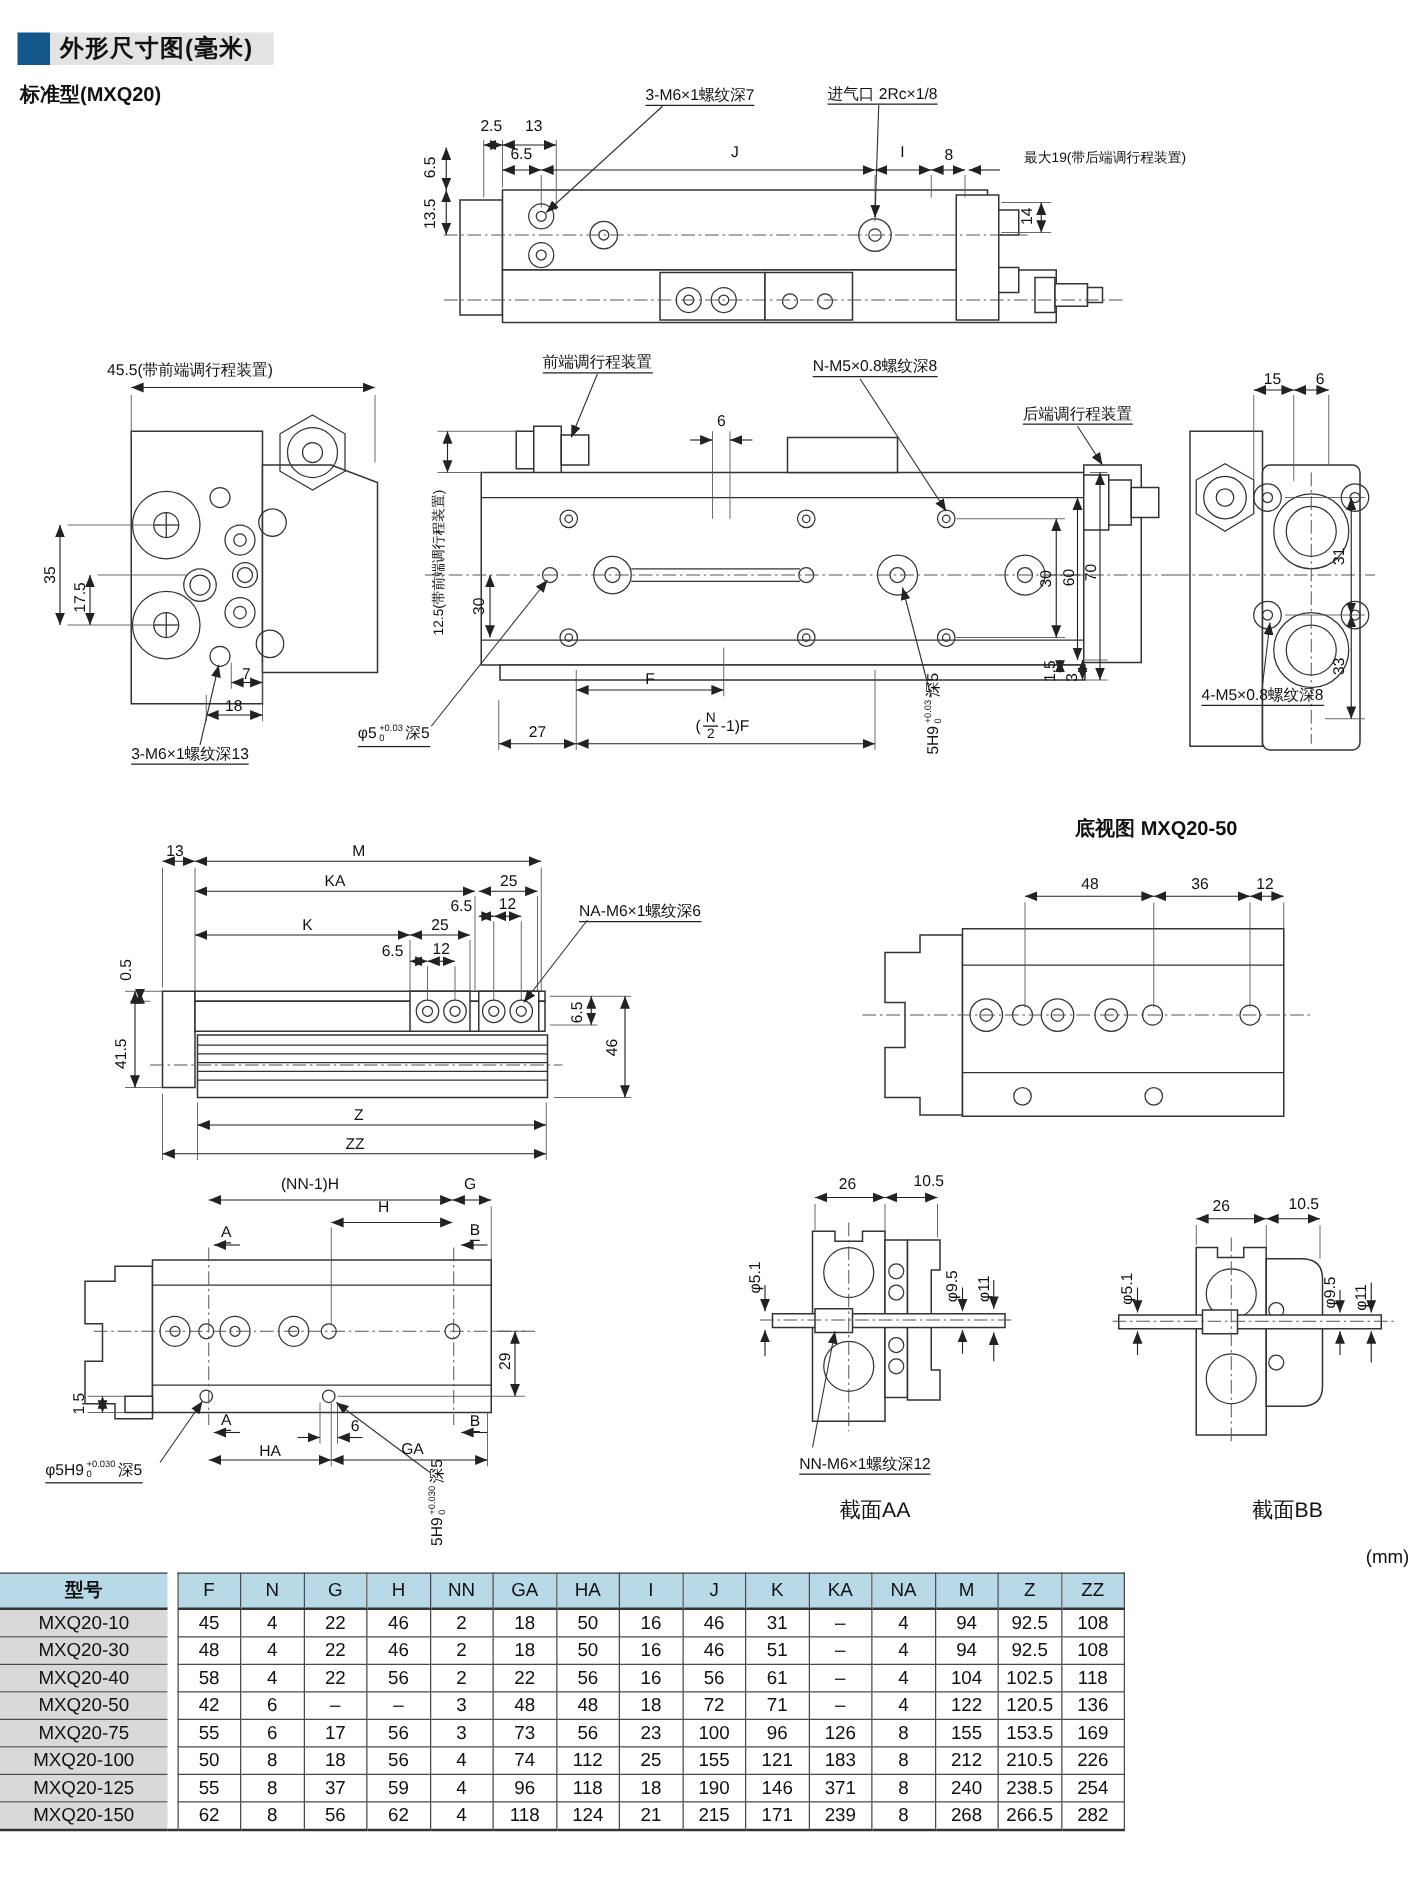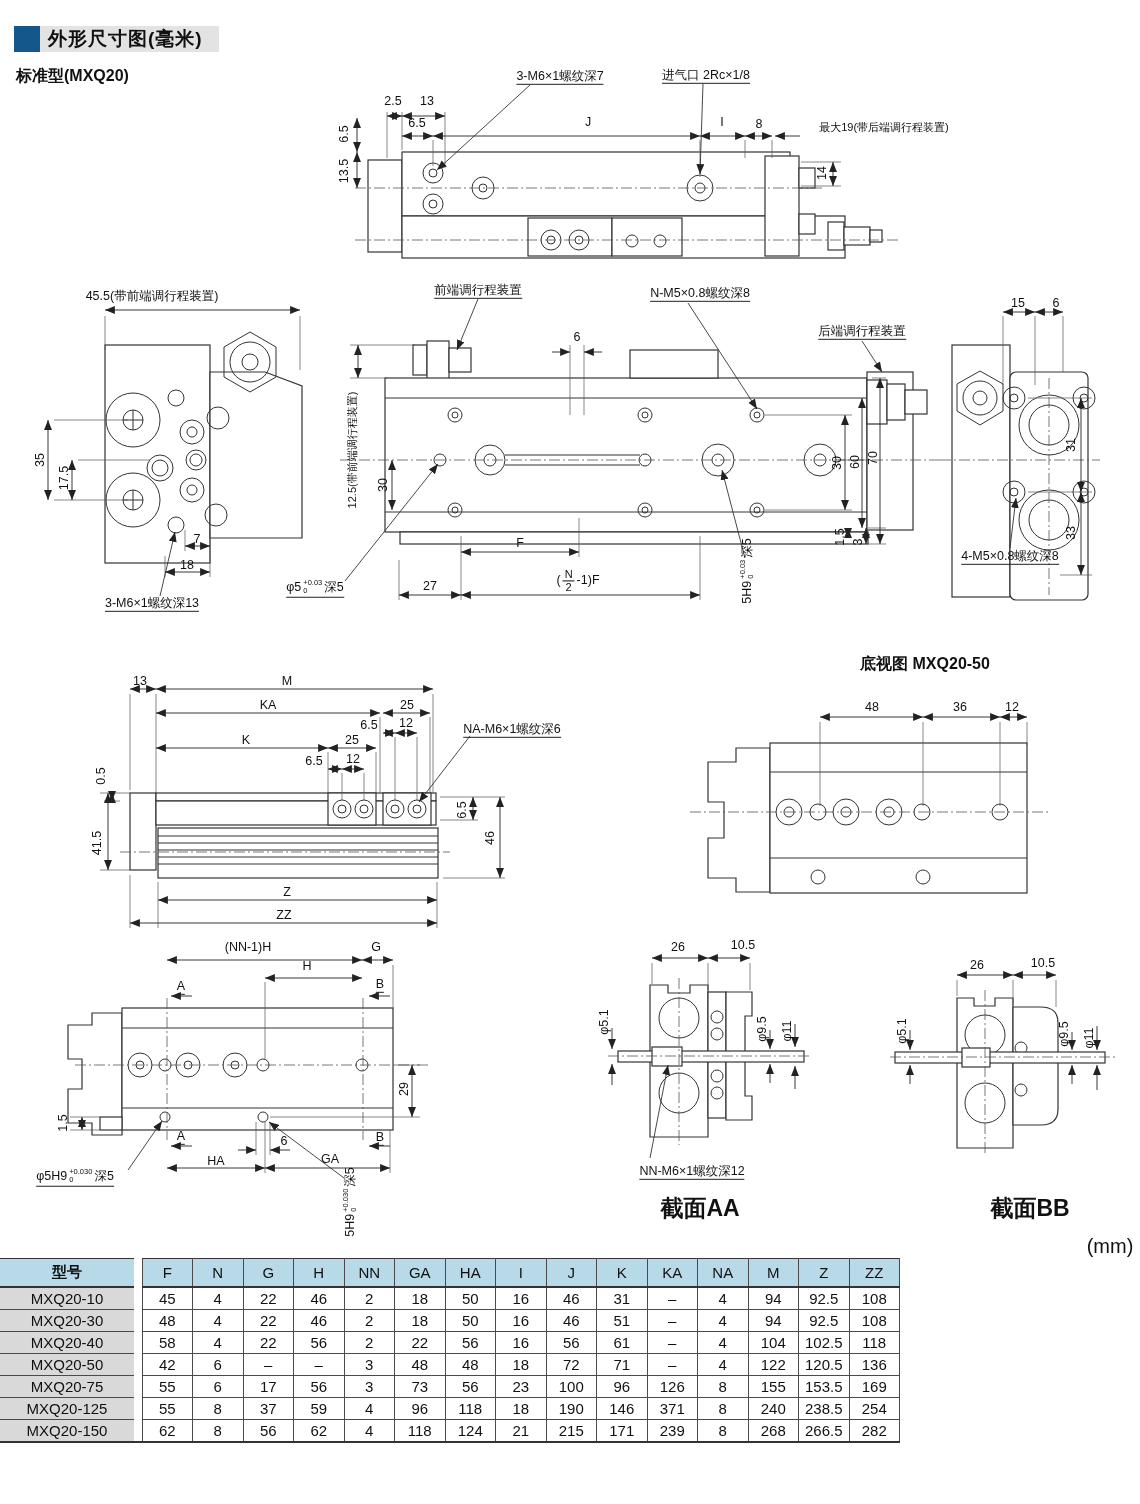--- a/index.html
+++ b/index.html
@@ -13,22 +13,22 @@
   .titlebg{background:var(--titlebar-bg,#e3e3e3);display:flex;align-items:center;padding:0 16px 0 8px;font-size:19px;font-weight:700;letter-spacing:1px}
   .subtitle{position:absolute;left:16px;top:66px;font-size:16px;font-weight:700}
 
   
   .lbl{position:absolute;font-size:12.5px;white-space:nowrap;color:#111;transform:translate(-50%,-50%);display:inline-flex;align-items:center;line-height:1.15}
   .lbl.v{transform:translate(-50%,-50%) rotate(-90deg)}
   .lbl.cjk{font-size:12.5px}
   .lbl.sm{font-size:11px}
   .lbl.u{border-bottom:1px solid #222;padding-bottom:1px}
   .lbl.big{font-size:16px;font-weight:700}
-  .lbl.sec{font-size:23px;font-weight:700}
-  .lbl.unit{font-size:20px}
+  .lbl.sec{font-size:17px;font-weight:400}
+  .lbl.unit{font-size:15px}
   .stack{display:inline-flex;flex-direction:column;font-size:7.5px;line-height:1.1;margin:0 2px;vertical-align:middle}
   .frac{display:inline-flex;flex-direction:column;align-items:center;font-size:11px;line-height:1.1;margin:0 2px}
   .frac .num{border-bottom:1px solid #111;padding:0 2px}
 
   
   svg.art{position:absolute;left:0;top:0}
   .o{fill:#fff;stroke:#333;stroke-width:1.2}
   .t{fill:none;stroke:#333;stroke-width:1}
   .dm{stroke:#222;stroke-width:.9;marker-start:url(#ar);marker-end:url(#ar)}
   .da{stroke:#222;stroke-width:.9;marker-end:url(#ar)}
@@ -690,20 +690,39 @@
           <td>23</td>
           <td>100</td>
           <td>96</td>
           <td>126</td>
           <td>8</td>
           <td>155</td>
           <td>153.5</td>
           <td>169</td>
         </tr>
         <tr>
+          <td class="mod">MXQ20-100</td>
+          <td class="gap"></td>
+          <td>50</td>
+          <td>8</td>
+          <td>18</td>
+          <td>56</td>
+          <td>4</td>
+          <td>74</td>
+          <td>112</td>
+          <td>25</td>
+          <td>155</td>
+          <td>121</td>
+          <td>183</td>
+          <td>8</td>
+          <td>212</td>
+          <td>210.5</td>
+          <td>226</td>
+        </tr>
+        <tr>
           <td class="mod">MXQ20-125</td>
           <td class="gap"></td>
           <td>55</td>
           <td>8</td>
           <td>37</td>
           <td>59</td>
           <td>4</td>
           <td>96</td>
           <td>118</td>
           <td>18</td>

